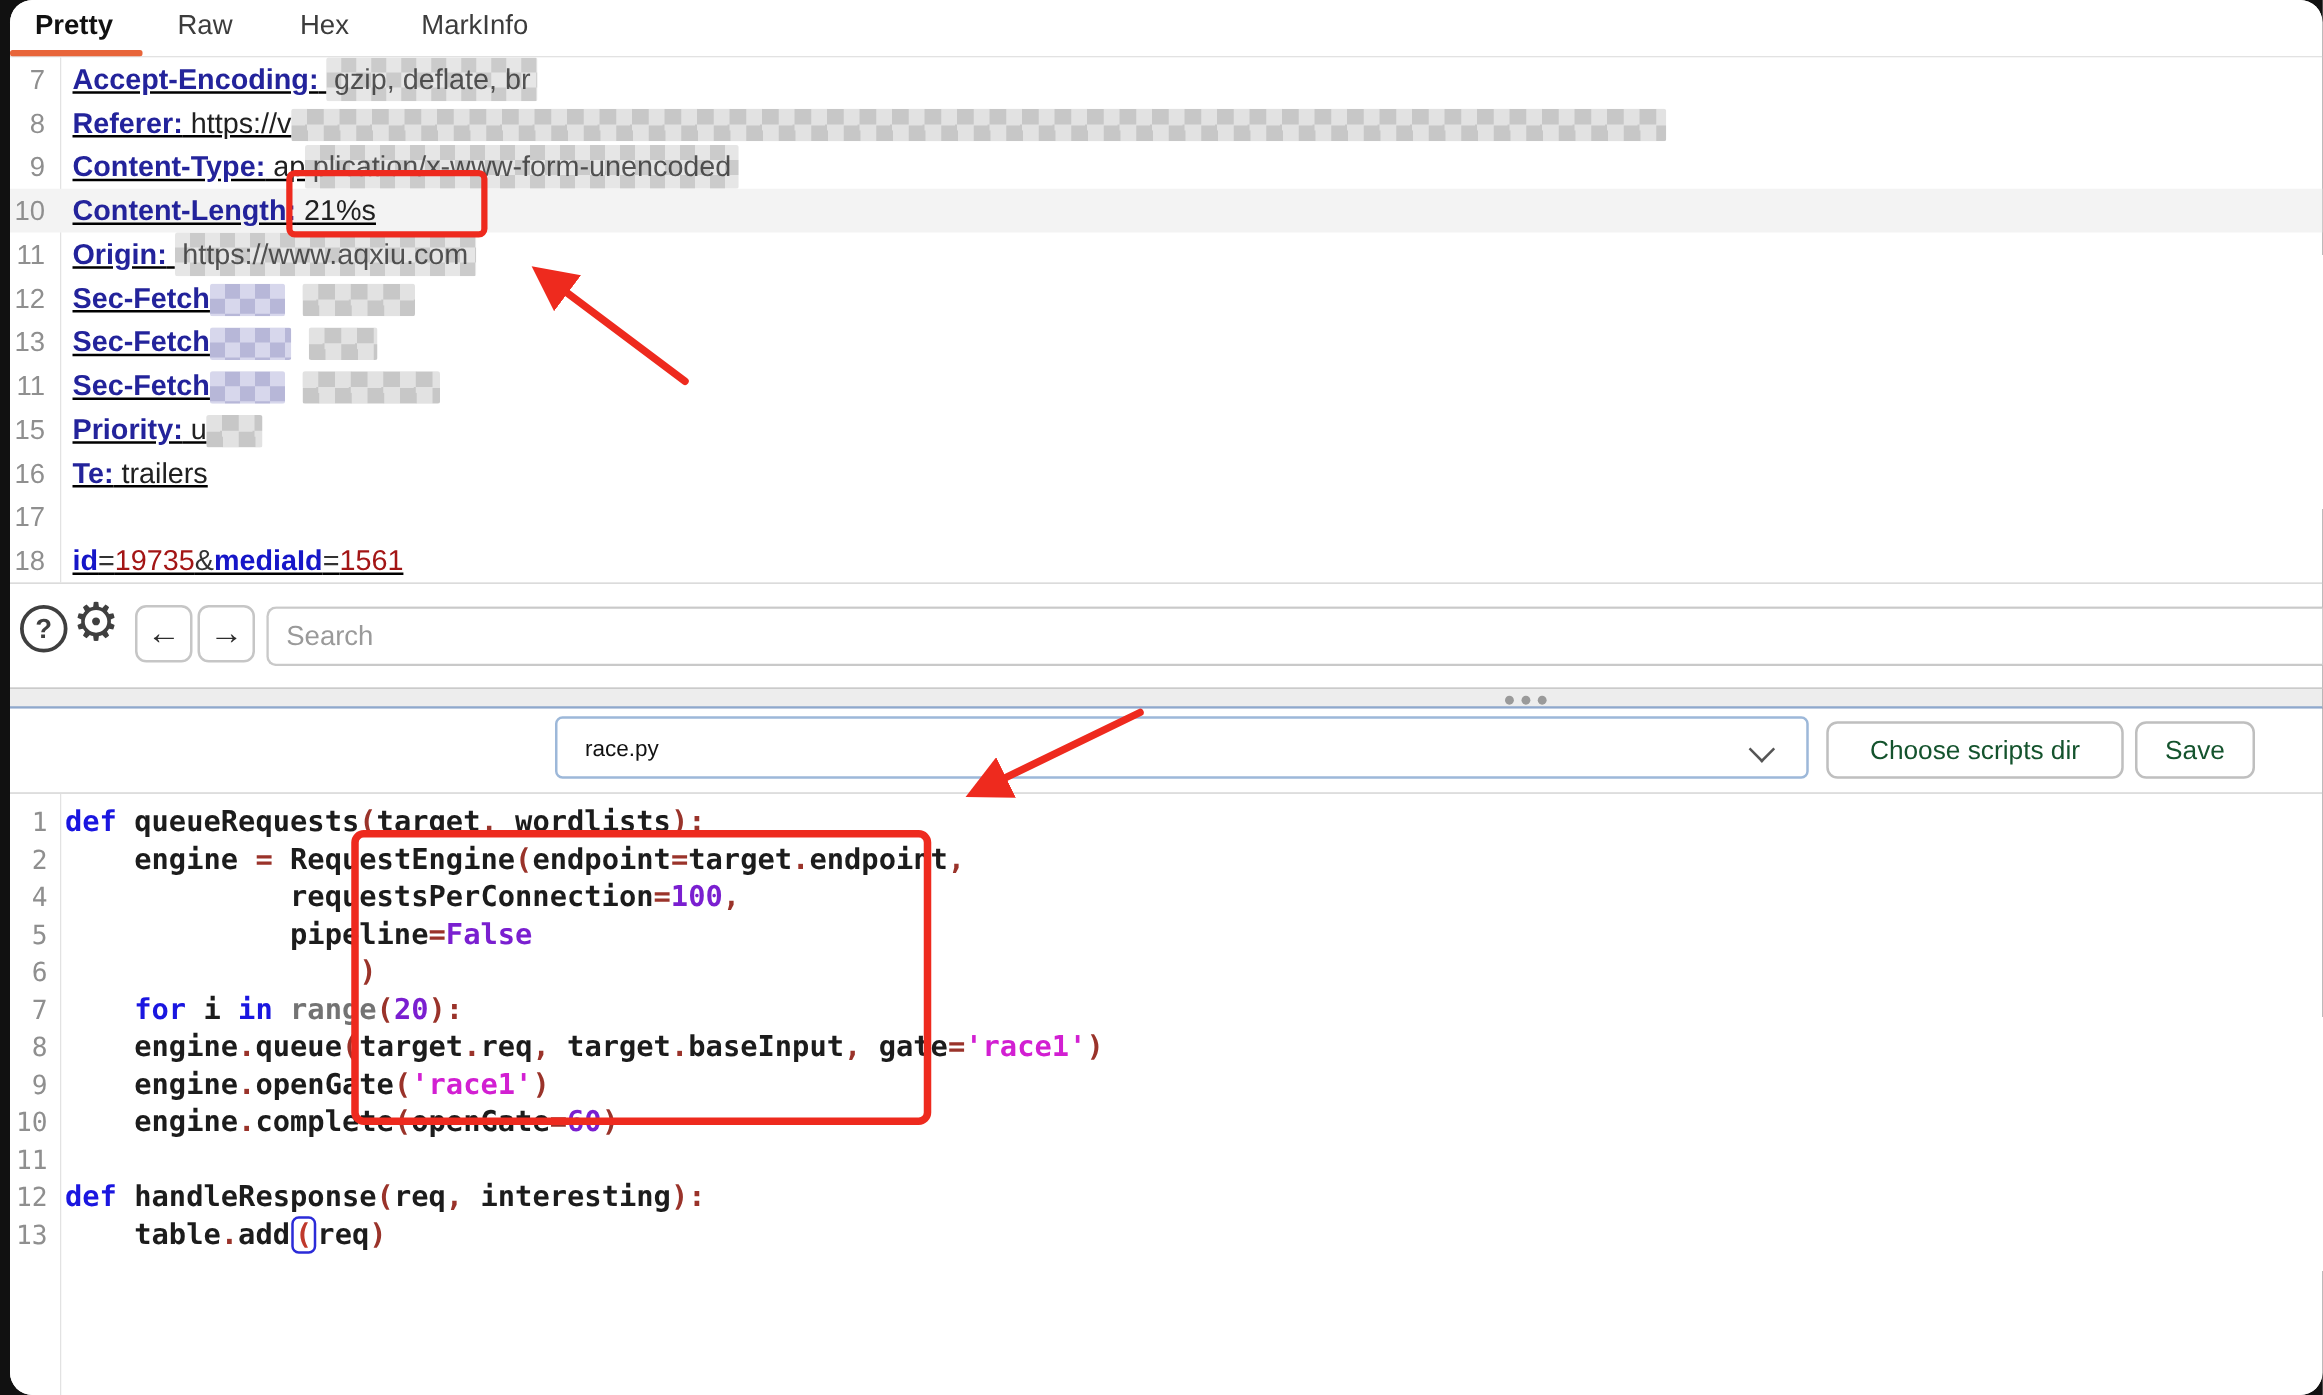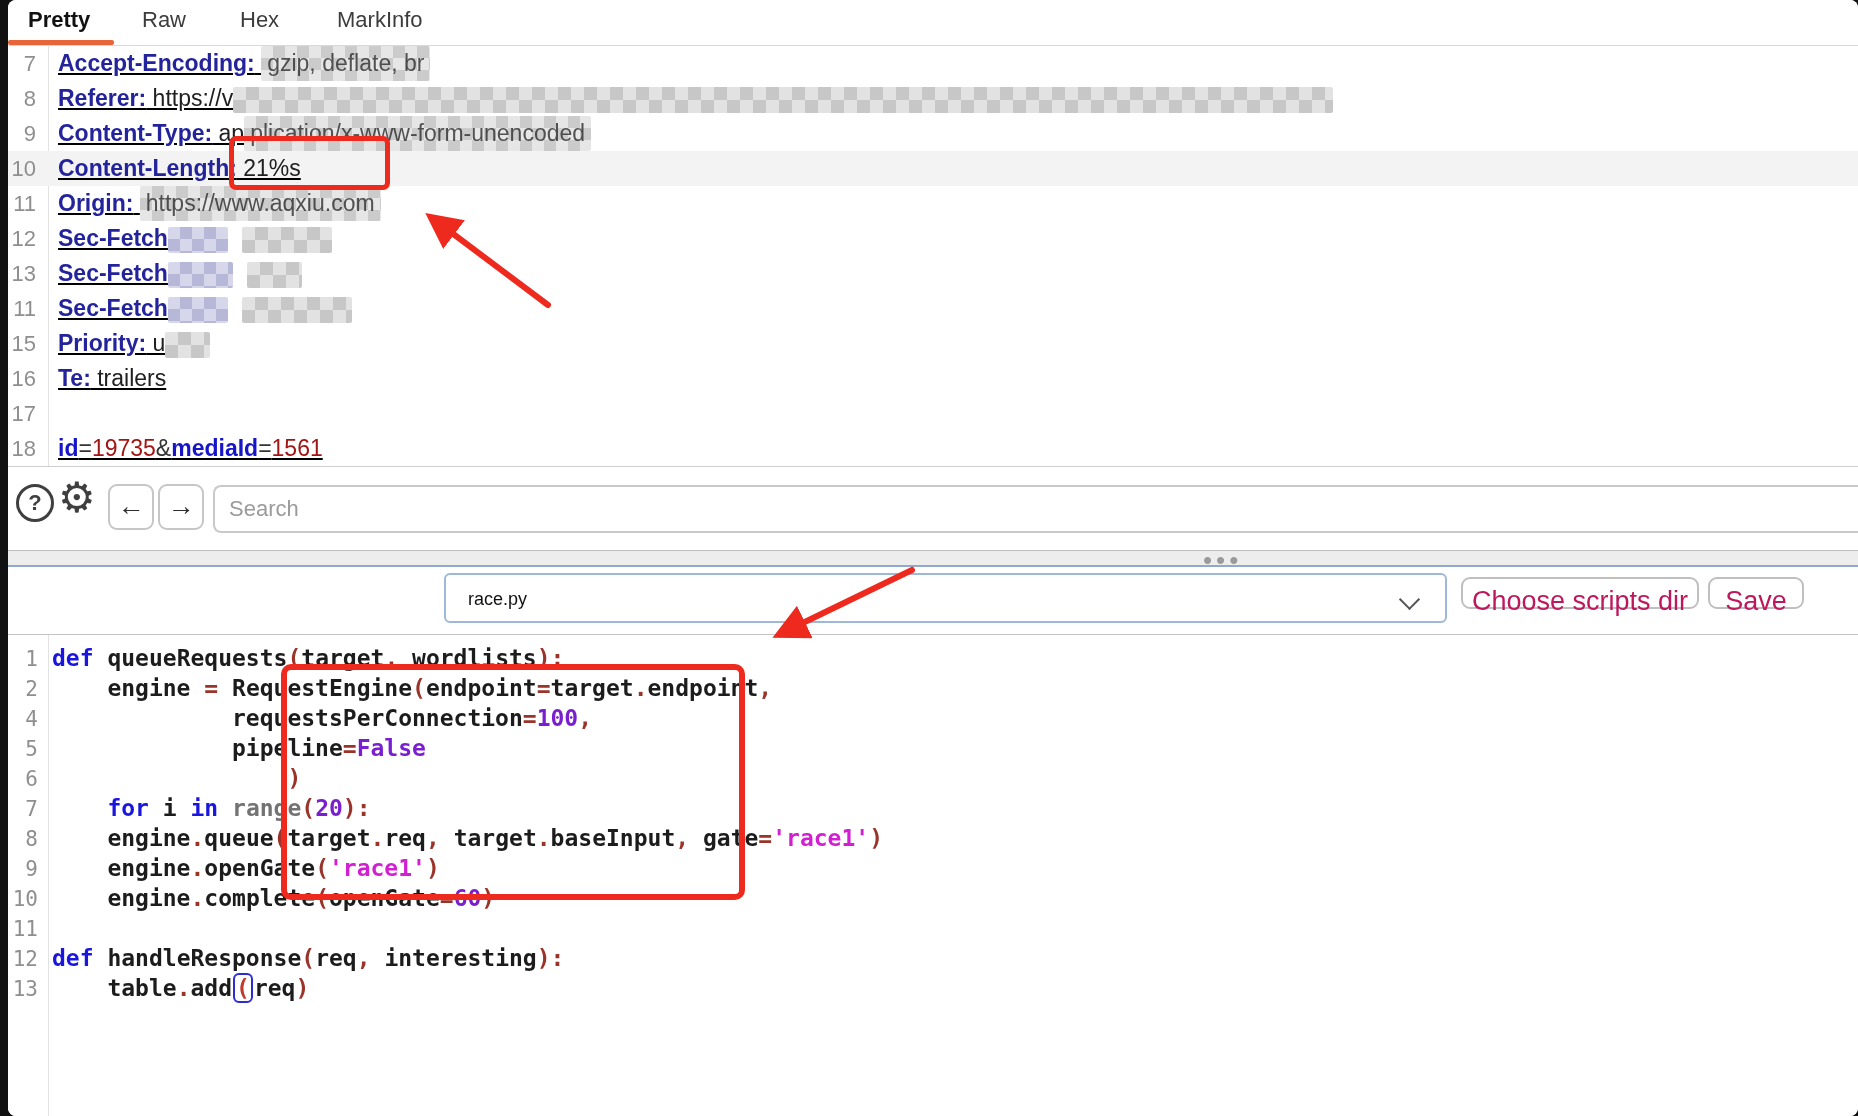--- a/index.html
+++ b/index.html
@@ -1,18 +1,18 @@
 <!DOCTYPE html>
 <html><head>
 <meta charset="utf-8">
 <style>
   html,body{margin:0;padding:0;background:#111;width:1858px;height:1116px;overflow:hidden;
             font-family:"Liberation Sans",sans-serif;}
   .window{position:absolute;left:8px;top:0;width:1850px;height:1116px;background:#fff;
-          border-radius:8px;overflow:hidden;}
+          border-radius:18px;overflow:hidden;}
 
   
   .tabbar{position:absolute;left:0;top:0;width:100%;height:45px;background:#fff;
           border-bottom:1px solid #d9d9d9;}
   .tab{position:absolute;top:7px;font-size:22px;color:#3c3c3c;cursor:default;}
   .tab.active{font-weight:700;color:#111;}
   .tab-underline{position:absolute;left:0;top:40px;width:106px;height:5px;border-radius:2px;}
 
   
   .request{position:absolute;left:0;top:46px;width:100%;height:420px;background:#fff;text-decoration:underline;}
@@ -56,22 +56,22 @@
   .focus-line{position:absolute;left:0;top:565px;width:100%;height:2px;}
 
   
   .scriptsbar{position:absolute;left:0;top:567px;width:100%;height:67px;background:#fff;
               border-bottom:1px solid #c4c4c4;}
   .script-select{position:absolute;left:436px;top:6px;width:1003px;height:50px;background:#fff;
                  border:2px solid #9db8d9;border-radius:6px;font-size:18px;color:#111;
                  line-height:48px;padding-left:22px;box-sizing:border-box;}
   .chevron{position:absolute;right:28px;top:17px;width:13px;height:13px;
            border-right:2px solid #555;border-bottom:2px solid #555;transform:rotate(45deg);}
-  .btn{position:absolute;top:10px;height:32px;background:#fff;border:2px solid #bfbfbf;
-       border-radius:9px;font-size:27px;color:#be185d;text-align:center;line-height:44px;
+  .btn{position:absolute;top:10px;height:46px;background:#fff;border:2px solid #bfbfbf;
+       border-radius:9px;font-size:21px;color:#14532d;text-align:center;line-height:44px;
        box-sizing:border-box;}
 
   
   .editor{position:absolute;left:0;top:635px;width:100%;height:481px;background:#fff;}
   .ed-row{height:30px;line-height:30px;white-space:pre;
           font-family:"DejaVu Sans Mono","Liberation Mono",monospace;font-size:23px;font-weight:700;}
   .ed-row .g{display:inline-block;width:30px;text-align:right;color:#8f8f8f;font-weight:400;
              font-size:21px;margin-right:14px;}
   .tk-kw{color:#1a16e0;}
   .tk-id{color:#1c1c1c;}

